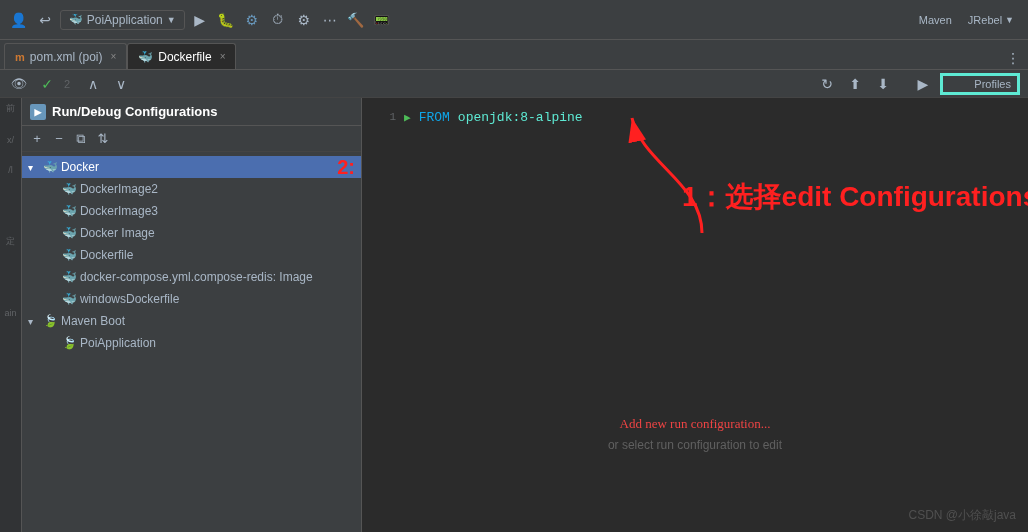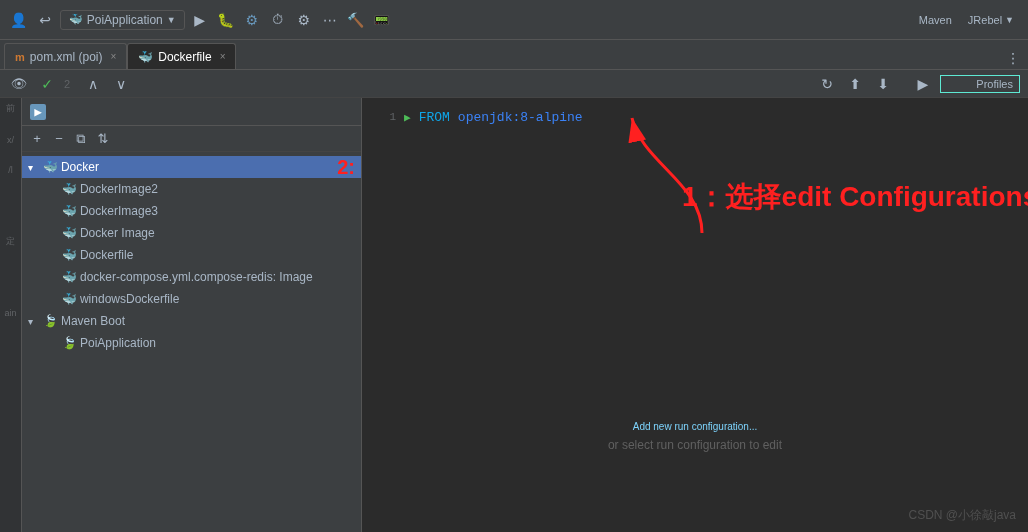--- a/index.html
+++ b/index.html
@@ -195,21 +195,21 @@
       height: 22px;
     }
     .code-line-num {
       color: #606366;
       width: 20px;
       text-align: right;
       font-size: 11px;
     }
     .code-arrow { color: #4ebc58; font-size: 11px; }
     .code-keyword { color: #0ea5e9; }
-    .code-value { color: #3b82f6; }
+    .code-value { color: #5eead4; }
 
     
     .annotation-text-1 {
       position: absolute;
       top: 80px;
       left: 320px;
       font-size: 28px;
       font-weight: bold;
       color: #ff2020;
       font-family: Arial, sans-serif;
@@ -221,23 +221,24 @@
       position: absolute;
       bottom: 80px;
       left: 0;
       right: 0;
       display: flex;
       flex-direction: column;
       align-items: center;
       gap: 6px;
     }
     .add-config-link {
-      color: #7dd3fc;
-      font-size: 10px;
-      cursor: pointer;
+      color: #ef4444;
+      font-size: 13px;
+      cursor: pointer;
+      font-family: Liberation Serif, serif;
     }
     .config-hint {
       color: #606060;
       font-size: 12px;
     }
 
     
     .watermark {
       position: absolute;
       bottom: 8px;
@@ -339,38 +340,39 @@
   <div class="icon-btn" style="color:#4ebc58;">✓</div>
   <span class="line-num">2</span>
   <div class="icon-btn">∧</div>
   <div class="icon-btn">∨</div>
   <div style="flex:1;"></div>
   <div class="icon-btn">↻</div>
   <div class="icon-btn">⬆</div>
   <div class="icon-btn">⬇</div>
   <div style="width:6px;"></div>
   <div class="icon-btn">▶</div>
-  <div style="width:80px;background:#3c3f41;border:1px solid #5eead4;padding:2px 6px;display:flex;align-items:center;justify-content:flex-end;cursor:pointer;">
+  <div style="width:80px;background:#3c3f41;border:3px solid #5eead4;padding:2px 6px;display:flex;align-items:center;justify-content:flex-end;cursor:pointer;">
     <span style="font-size:11px;">Profiles</span>
   </div>
 </div>
 
 <div class="main-area">
 
   <div class="left-edge">
     <span style="font-size:9px;color:#606366;">前</span>
     <span style="font-size:9px;color:#606366;margin-top:20px;">x/</span>
     <span style="font-size:9px;color:#606366;margin-top:20px;">/l</span>
     <span style="font-size:9px;color:#606366;margin-top:60px;">定</span>
     <span style="font-size:9px;color:#606366;margin-top:60px;">ain</span>
   </div>
 
   <div class="left-panel">
     <div class="panel-title">
       <div class="panel-icon">▶</div>
+      <span>Run/Debug Configurations</span>
     </div>
     <div class="panel-toolbar">
       <div class="panel-toolbar-btn">+</div>
       <div class="panel-toolbar-btn">−</div>
       <div class="panel-toolbar-btn">⧉</div>
       <div class="panel-toolbar-btn">⇅</div>
     </div>
     <div class="tree">
 
       <div class="tree-item selected">

